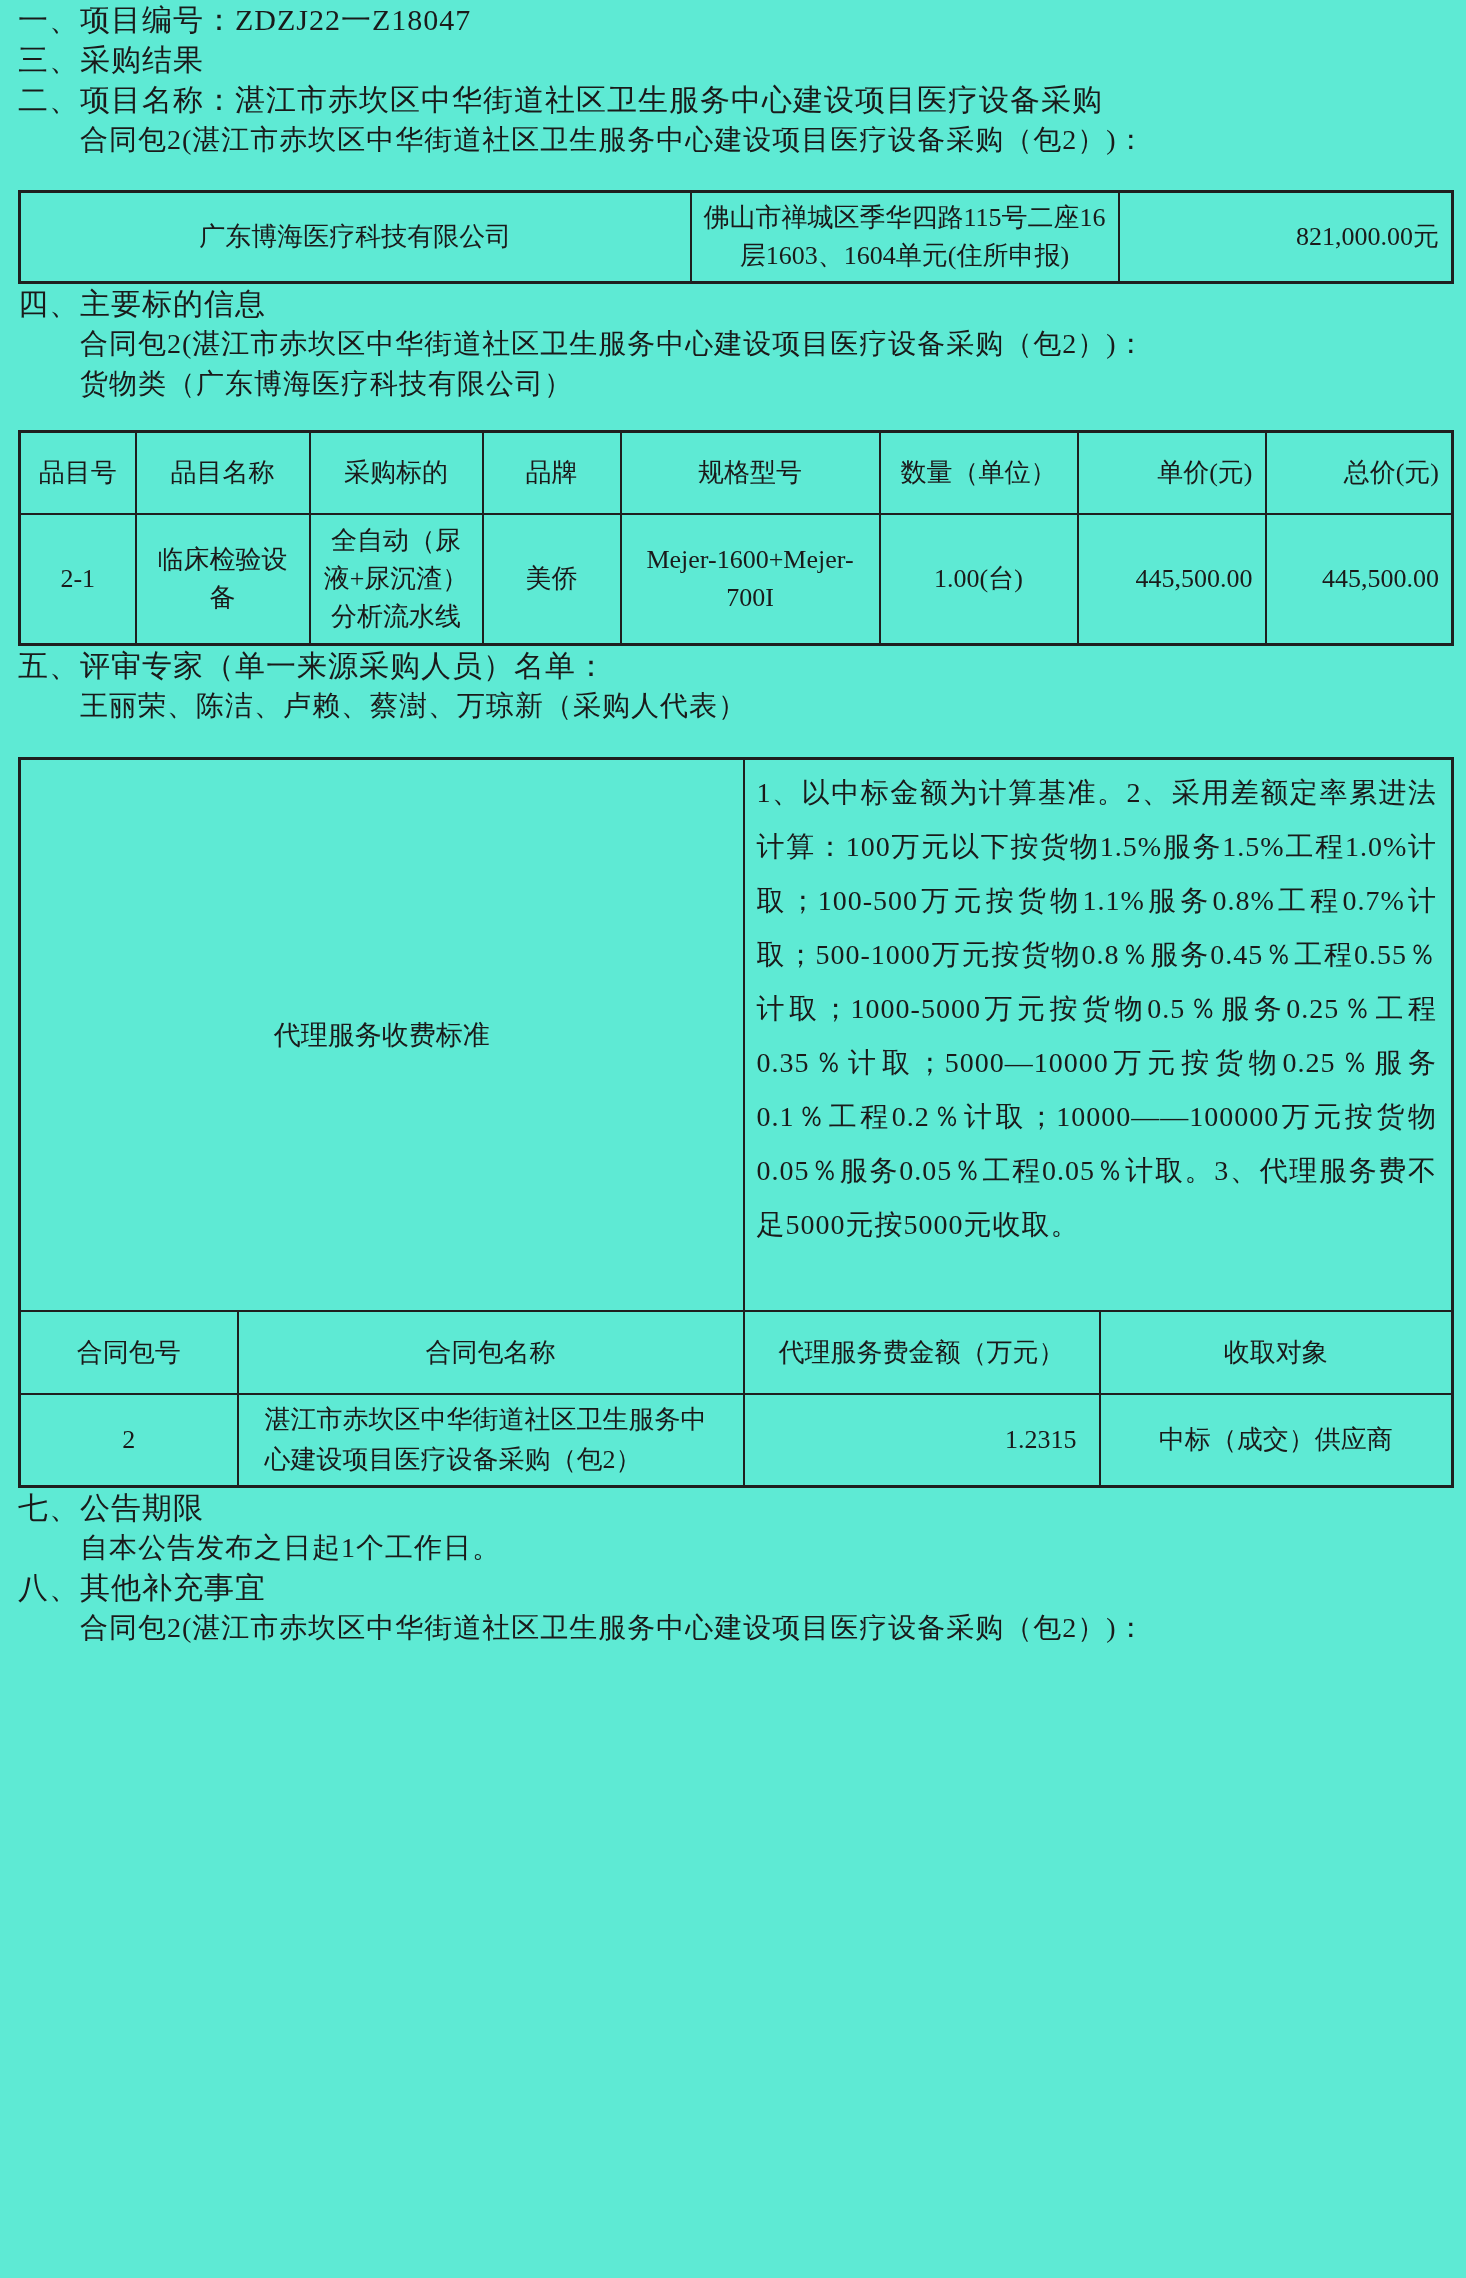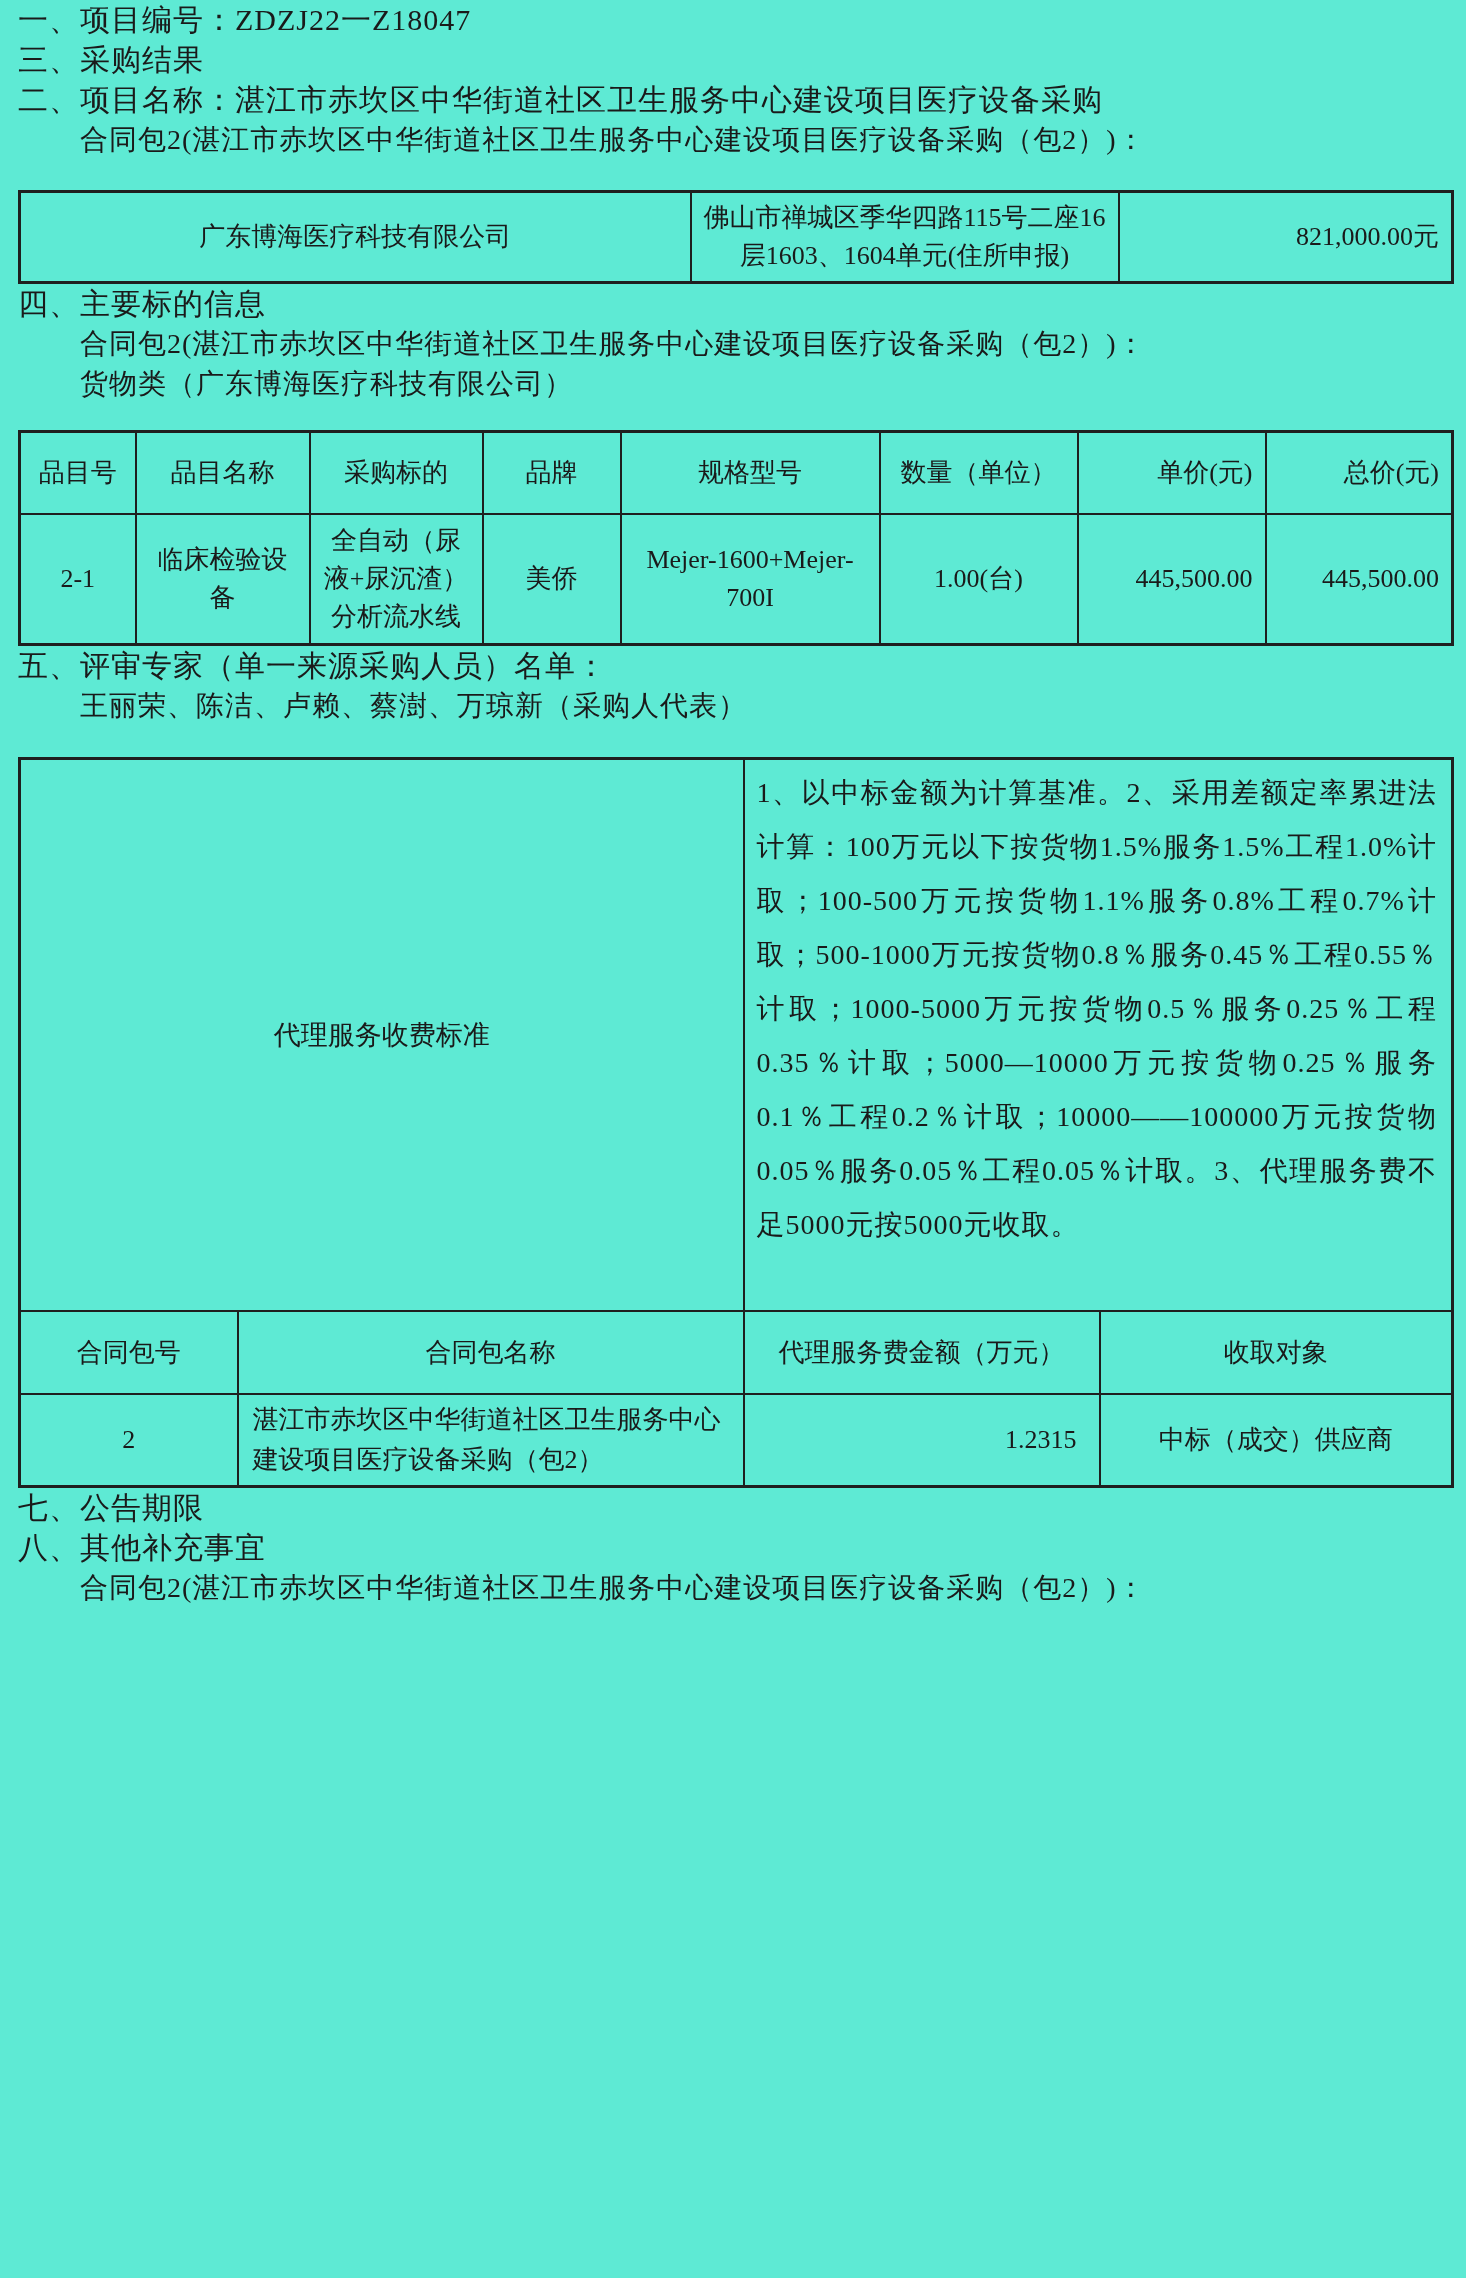--- a/index.html
+++ b/index.html
@@ -79,21 +79,21 @@
     text-align: justify;
     text-align-last: left;
     vertical-align: top;
     font-size: 28px;
     line-height: 54px;
     padding: 6px 14px 6px 12px;
     letter-spacing: 1px;
   }
   .t3 .h-row th { height: 77px; }
   .t3 .d-row td { height: 86px; }
-  .t3 td.pkg-name { text-align: left; padding: 2px 14px; line-height: 40px; }
+  .t3 td.pkg-name { text-align: left; padding: 2px 26px; line-height: 40px; }
   .t3 td.fee { text-align: right; padding-right: 22px; }
 </style>
 </head>
 <body>
 
 <div class="doc">
   <div class="inner">
 
     <h2 class="sec mt-h1">一、项目编号：ZDZJ22一Z18047</h2>
     <h2 class="sec mt-h3">三、采购结果</h2>
@@ -179,18 +179,19 @@
       <tr class="d-row">
         <td>2</td>
         <td class="pkg-name">湛江市赤坎区中华街道社区卫生服务中心建设项目医疗设备采购（包2）</td>
         <td class="fee">1.2315</td>
         <td>中标（成交）供应商</td>
       </tr>
     </tbody>
       </table>
 
     <h2 class="sec mt-h7">七、公告期限</h2>
+    <p class="para mt-p5">自本公告发布之日起1个工作日。</p>
 
     <h2 class="sec mt-h8">八、其他补充事宜</h2>
     <p class="para mt-p6">合同包2(湛江市赤坎区中华街道社区卫生服务中心建设项目医疗设备采购（包2）)：</p>
 
   </div>
 </div>
 
 </body></html>

